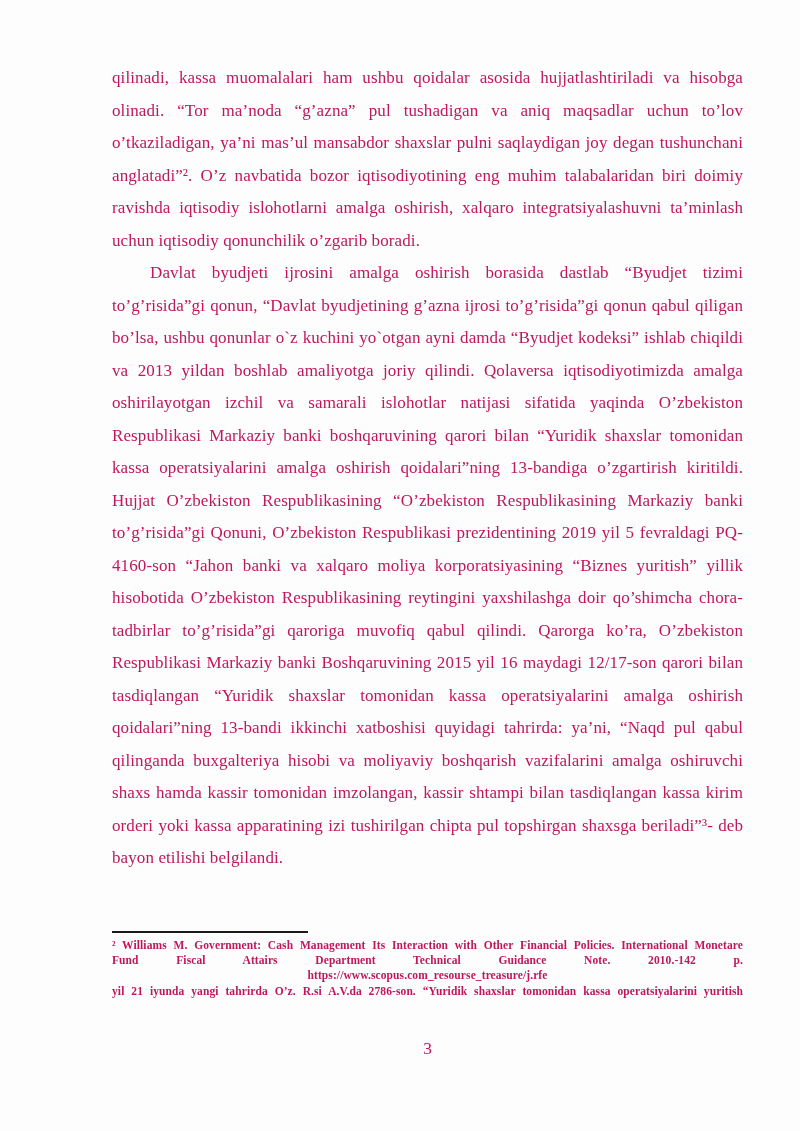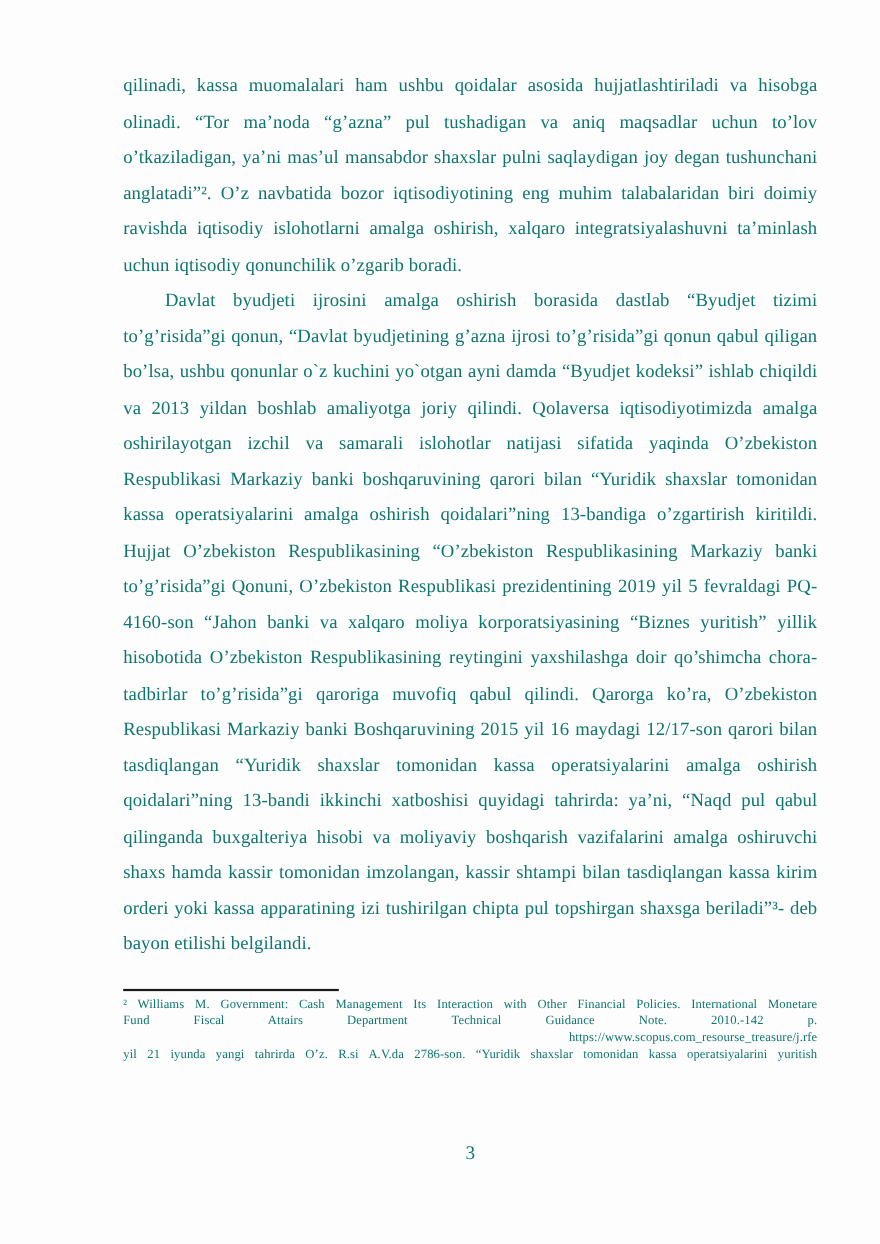--- a/index.html
+++ b/index.html
@@ -5,21 +5,21 @@
   html, body {
     margin: 0;
     padding: 0;
     background: #ffffff;
   }
   .page {
     position: relative;
     width: 800px;
     height: 1131px;
     background: #fdfdfd;
-    color: #0f766e;
+    color: #be185d;
     font-family: "Liberation Serif", "DejaVu Serif", serif;
     overflow: hidden;
   }
   .content {
     position: absolute;
     left: 112px;
     top: 62px;
     width: 631px;
   }
   .para {
@@ -29,36 +29,37 @@
     text-align: justify;
     text-justify: inter-word;
     letter-spacing: 0.1px;
   }
   .para.indented {
     text-indent: 38px;
   }
   .footnotes {
     position: absolute;
     left: 112px;
-    top: 899px;
+    top: 931px;
     width: 631px;
+    font-weight: bold;
   }
   .fn-rule {
     width: 196px;
     height: 0;
     border-top: 2px solid #1a1a1a;
     margin-bottom: 5px;
   }
   .footnote {
     margin: 0;
   }
   .fn-line {
     font-size: 11.5px;
     line-height: 15.2px;
-    text-align: right;
+    text-align: center;
     letter-spacing: 0.1px;
   }
   .fn-line.stretch {
     text-align: justify;
     text-align-last: justify;
   }
   .page-num {
     position: absolute;
     left: 112px;
     top: 1036px;

